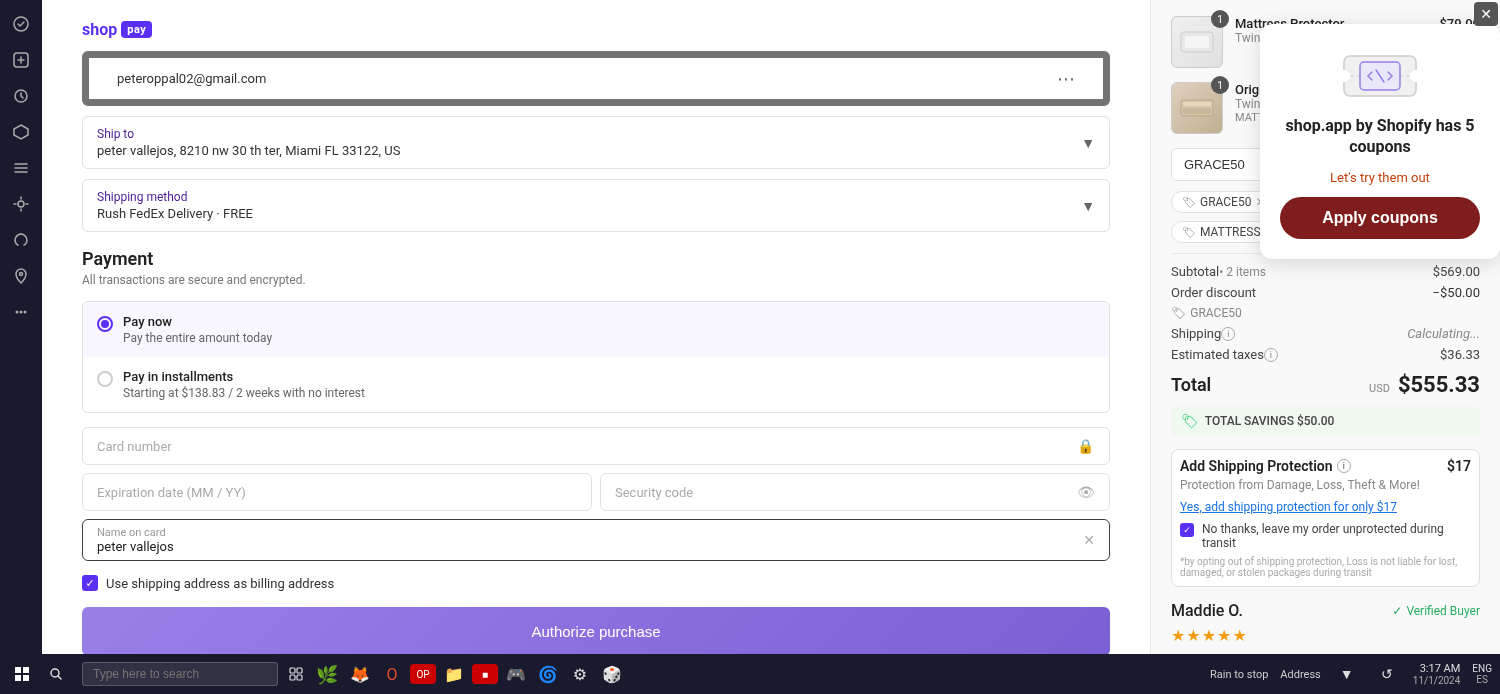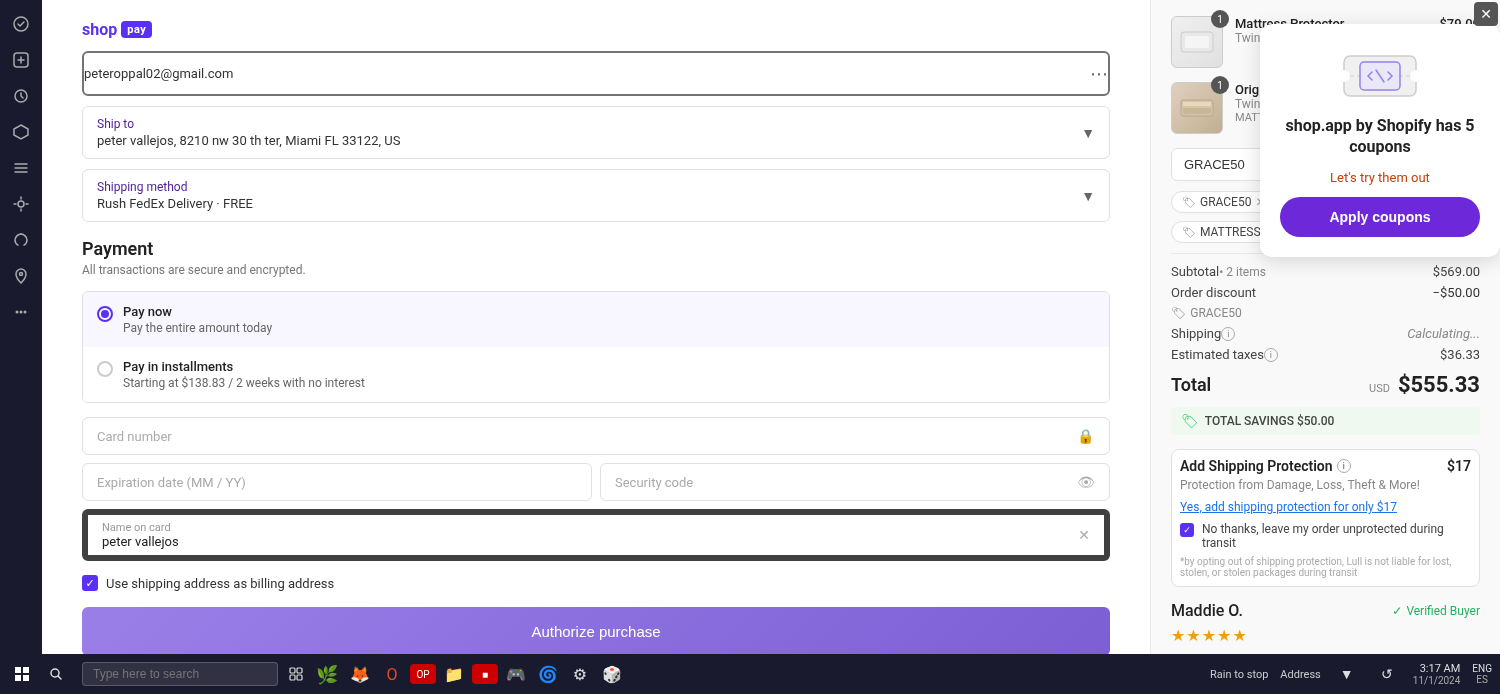--- a/index.html
+++ b/index.html
@@ -75,23 +75,23 @@
     }
     .shop-text {
       color: #5a31f4;
       font-weight: 700;
       font-size: 16px;
     }
     .email-row {
       display: flex;
       align-items: center;
       justify-content: space-between;
-      border: 2px solid #737373;
-      border-radius: 6px;
-      padding: 10px 0;
+      border: 7px solid #737373;
+      border-radius: 6px;
+      padding: 10px 28px;
       margin-bottom: 10px;
     }
     .email-text {
       font-size: 13px;
       color: #333;
     }
     .dots-menu {
       color: #666;
       cursor: pointer;
       font-size: 18px;
@@ -509,26 +509,26 @@
       text-align: center;
       line-height: 1.3;
     }
     .popup-subtitle {
       font-size: 13px;
       color: #c2410c;
       text-align: center;
     }
     .popup-apply-btn {
       width: 100%;
-      background: #6d28d9;
+      background: #7f1d1d;
       color: white;
       border: none;
       border-radius: 6px;
       padding: 12px;
-      font-size: 14px;
+      font-size: 16px;
       font-weight: 600;
       cursor: pointer;
       border-radius: 30px;
     }
 
     
     .taskbar {
       position: absolute;
       bottom: 0;
       left: 0;
@@ -594,21 +594,21 @@
       border: 1px solid #ccc;
       background: linear-gradient(135deg, #f0f0f0, #e0e0e0);
       display: flex;
       align-items: center;
       justify-content: center;
       font-size: 8px;
       color: #888;
     }
 
     .name-input-wrap {
-      border: 6px solid #404040;
+      border: 1px solid #404040;
       border-radius: 6px;
       padding: 6px 14px;
       display: flex;
       align-items: center;
       justify-content: space-between;
       margin-bottom: 0;
     }
     .name-inner { display: flex; flex-direction: column; }
   </style>
 </head>
@@ -886,21 +886,21 @@
         <span class="sp-price">$17</span>
       </div>
       <div class="sp-desc">Protection from Damage, Loss, Theft &amp; More!</div>
       <a class="sp-link">Yes, add shipping protection for only $17</a>
       <div class="sp-option">
         <div class="sp-checkbox">
           <span style="color:white;font-size:9px;">✓</span>
         </div>
         <span class="sp-option-text">No thanks, leave my order unprotected during transit</span>
       </div>
-      <div class="sp-disclaimer">*by opting out of shipping protection, Lull is not liable for lost, stolen, or stolen packages during transit</div>
+      <div class="sp-disclaimer">*by opting out of shipping protection, Loss is not liable for lost, damaged, or stolen packages during transit</div>
     </div>
 
     <div class="reviewer-row">
       <span class="reviewer-name">Maddie O.</span>
       <div class="verified-badge">
         <span class="verified-dot">✓</span>
         <span>Verified Buyer</span>
       </div>
     </div>
     <div class="stars">★★★★★</div>

